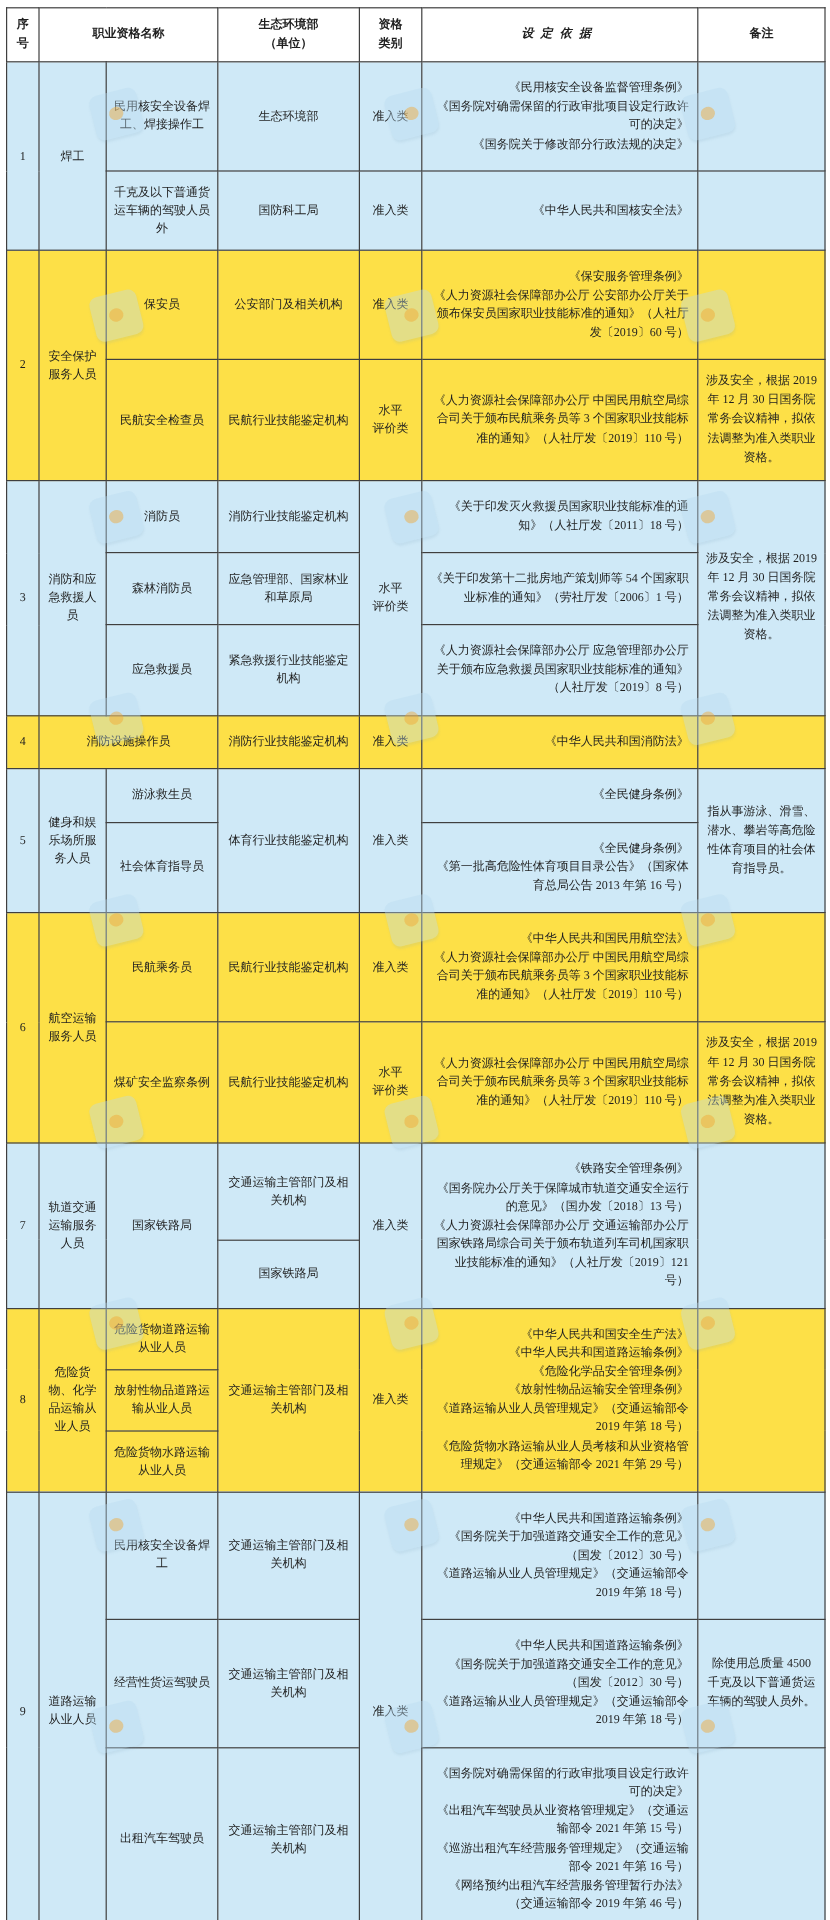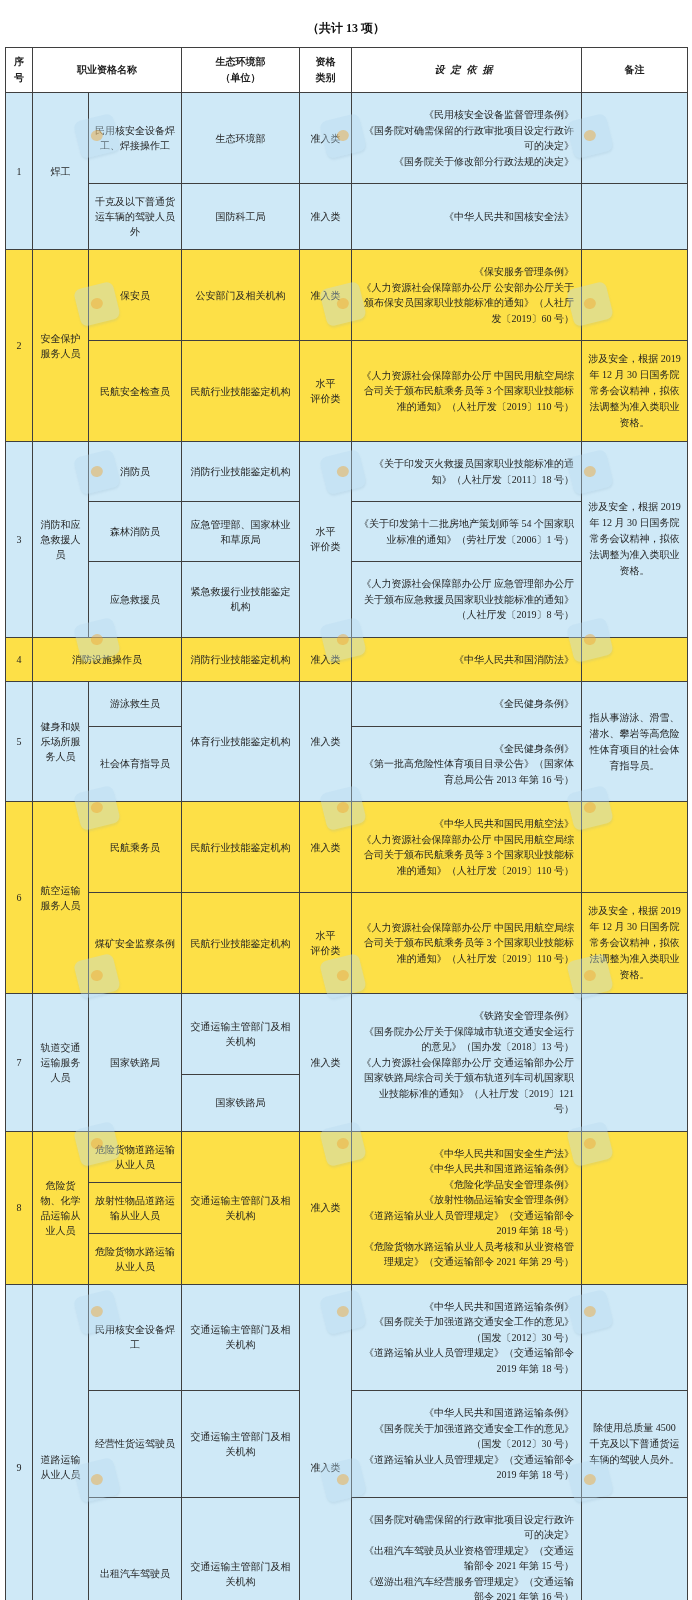--- a/index.html
+++ b/index.html
@@ -61,21 +61,20 @@
   .wm-dot{
     position:absolute;left:14px;top:13px;width:12px;height:11px;
     border-radius:50%;
     background:rgba(242,166,48,0.45);
   }
 </style>
 </head>
 <body>
 
 <div class="page">
-  <div class="subtitle">（共计 13 项）</div>
 
   <div class="table-wrap">
   <table>
     <colgroup>
       <col style="width:27px">
           <col style="width:56px">
           <col style="width:93px">
       <col style="width:118px">
           <col style="width:52px">
           <col style="width:230px">

